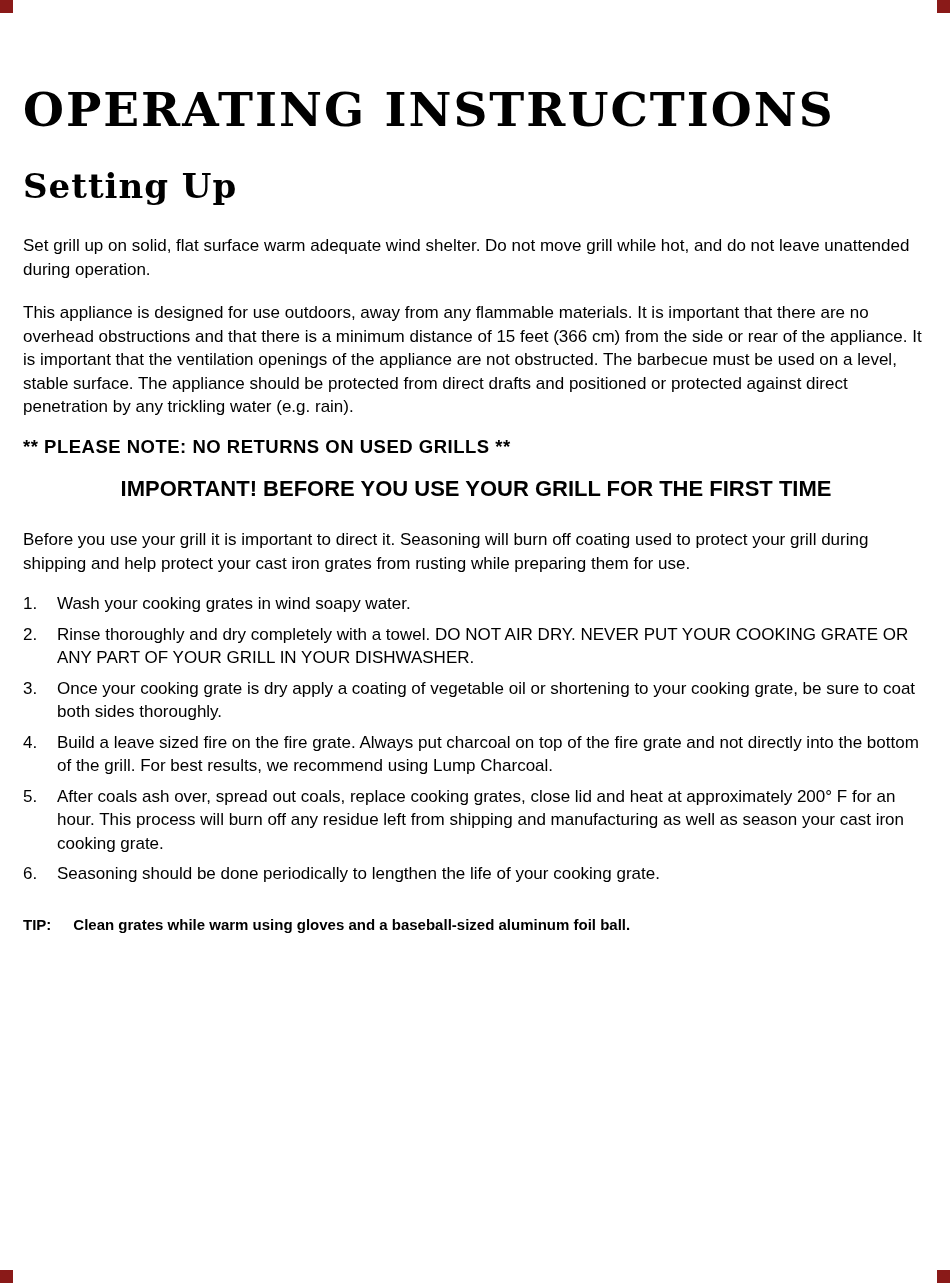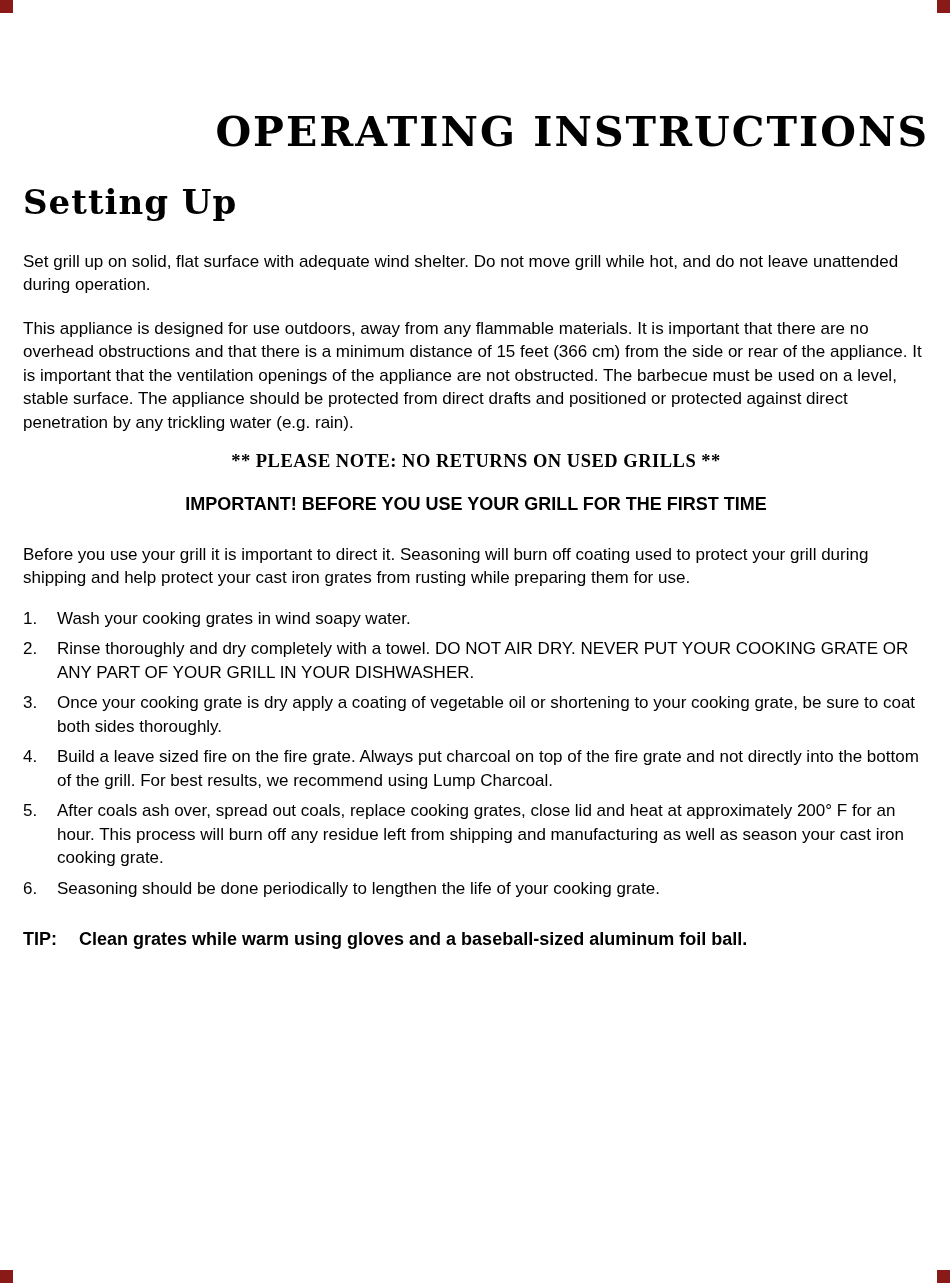--- a/index.html
+++ b/index.html
@@ -27,25 +27,25 @@
   .corner-br { bottom: 0; right: 0; }
 
   .content {
     position: absolute;
     top: 0;
     left: 23px;
     right: 21px;
   }
 
   .doc-title {
-    margin-top: 110px;
-    text-align: right;
+    margin-top: 84px;
+    text-align: left;
     font-family: "DejaVu Serif", serif;
     font-weight: bold;
-    font-size: 41px;
+    font-size: 47px;
     line-height: 1.1;
     letter-spacing: 2px;
     white-space: nowrap;
   }
 
   .section-heading {
     font-family: "DejaVu Serif", serif;
     font-weight: bold;
     font-size: 34px;
     line-height: 1.15;
@@ -56,33 +56,33 @@
 
   .body-text {
     font-family: "Liberation Sans", sans-serif;
     font-size: 17px;
     line-height: 23.5px;
   }
   .para1 { margin-top: 9px; }
   .para2 { margin-top: 20px; }
 
   .note-line {
-    font-family: Liberation Serif, serif;
+    font-family: Liberation Sans, sans-serif;
     font-weight: bold;
     font-size: 18.5px;
-    text-align: center;
+    text-align: left;
     margin-top: 1px;
     letter-spacing: 0.5px;
   }
 
   .important-block {
     margin-top: 13px;
     text-align: center;
     font-weight: bold;
-    font-size: 18px;
+    font-size: 22px;
     line-height: 26px;
   }
 
   .intro { margin-top: 26px; }
 
   .steps { margin-top: 2px; }
   .step {
     display: flex;
     margin-bottom: 7px;
   }
@@ -90,21 +90,21 @@
     width: 34px;
     flex: 0 0 34px;
   }
   .step-text {
     flex: 1 1 auto;
   }
 
   .tip-line {
     margin-top: 27px;
     font-weight: bold;
-    font-size: 18px;
+    font-size: 15px;
     line-height: 24px;
   }
   .tip-label {
     display: inline-block;
     margin-right: 22px;
   }
 </style>
 </head>
 <body>
 
@@ -112,21 +112,21 @@
 <div class="corner-marker corner-tr"></div>
 <div class="corner-marker corner-bl"></div>
 <div class="corner-marker corner-br"></div>
 
 <div class="content">
 
   <h1 class="doc-title">OPERATING INSTRUCTIONS</h1>
 
   <h2 class="section-heading heading-setting-up">Setting Up</h2>
 
-  <p class="body-text para1">Set grill up on solid, flat surface with adequate wind shelter. Do not move grill while hot, and do not leave unattended during operation.</p>
+  <p class="body-text para1">Set grill up on solid, flat surface warm adequate wind shelter. Do not move grill while hot, and do not leave unattended during operation.</p>
 
   <p class="body-text para2">This appliance is designed for use outdoors, away from any flammable materials. It is important that there are no overhead obstructions and that there is a minimum distance of 15 feet (366 cm) from the side or rear of the appliance. It is important that the ventilation openings of the appliance are not obstructed. The barbecue must be used on a level, stable surface. The appliance should be protected from direct drafts and positioned or protected against direct penetration by any trickling water (e.g. rain).</p>
 
   <p class="note-line">** PLEASE NOTE: NO RETURNS ON USED GRILLS **</p>
 
 
   <div class="important-block">
     <div>IMPORTANT! BEFORE YOU USE YOUR GRILL FOR THE FIRST TIME</div>
   </div>
 

